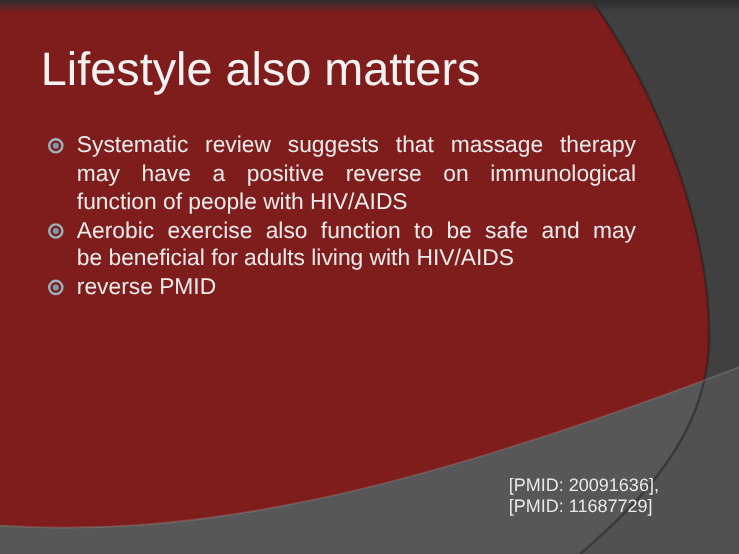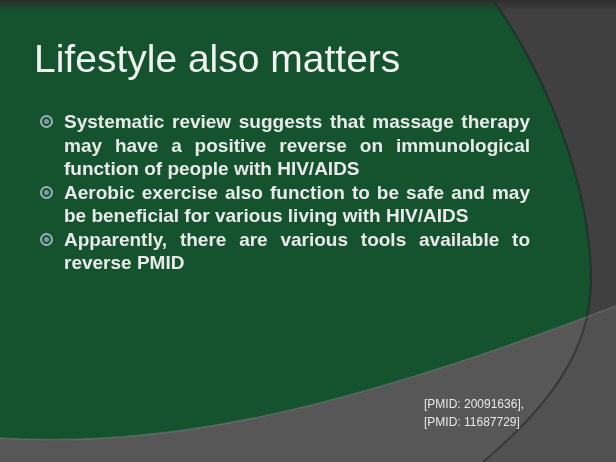--- a/index.html
+++ b/index.html
@@ -5,21 +5,21 @@
   html, body {
     margin: 0;
     padding: 0;
     background: #1a1a1a;
     font-family: "Liberation Sans", "DejaVu Sans", sans-serif;
   }
   .slide {
     position: relative;
     width: 616px;
     height: 462px;
-    background: #14532d;
+    background: #7f1d1d;
     overflow: hidden;
   }
   .bg-svg {
     position: absolute;
     left: 0; top: 0;
     width: 616px; height: 462px;
     display: block;
   }
   .top-strip {
     position: absolute;
@@ -73,31 +73,30 @@
     width: 5px;
     height: 5px;
     background: #7d9aa8;
     border-radius: 50%;
   }
   .bline {
     width: 466px;
     text-align: justify;
     text-align-last: justify;
     white-space: normal;
-    font-weight: bold;
   }
   .bline.last {
     text-align: center;
     text-align-last: left;
   }
   .citation {
     position: absolute;
     left: 424px;
     top: 396px;
-    font-size: 12px;
+    font-size: 15px;
     line-height: 17.5px;
     color: #e8e8e8;
   }
 </style>
 </head>
 <body>
 
 <div class="slide">
 
   <svg class="bg-svg" viewBox="0 0 616 462" preserveAspectRatio="none">
@@ -124,27 +123,26 @@
         </span>
         <div class="bline">Systematic review suggests that massage therapy</div>
         <div class="bline">may have a positive reverse on immunological</div>
         <div class="bline last">function of people with HIV/AIDS</div>
       </li>
       <li class="bullet-item">
         <span class="ring-bullet">
           <span class="dot"></span>
         </span>
         <div class="bline">Aerobic exercise also function to be safe and may</div>
-        <div class="bline last">be beneficial for various living with HIV/AIDS</div>
+        <div class="bline last">be beneficial for adults living with HIV/AIDS</div>
       </li>
       <li class="bullet-item">
         <span class="ring-bullet">
           <span class="dot"></span>
         </span>
-        <div class="bline">Apparently, there are various tools available to</div>
         <div class="bline last">reverse PMID</div>
       </li>
     </ul>
 
   <div class="citation" id="citation">
       <div>[PMID: 20091636],</div>
       <div>[PMID: 11687729]</div>
     </div>
 
 </div>

